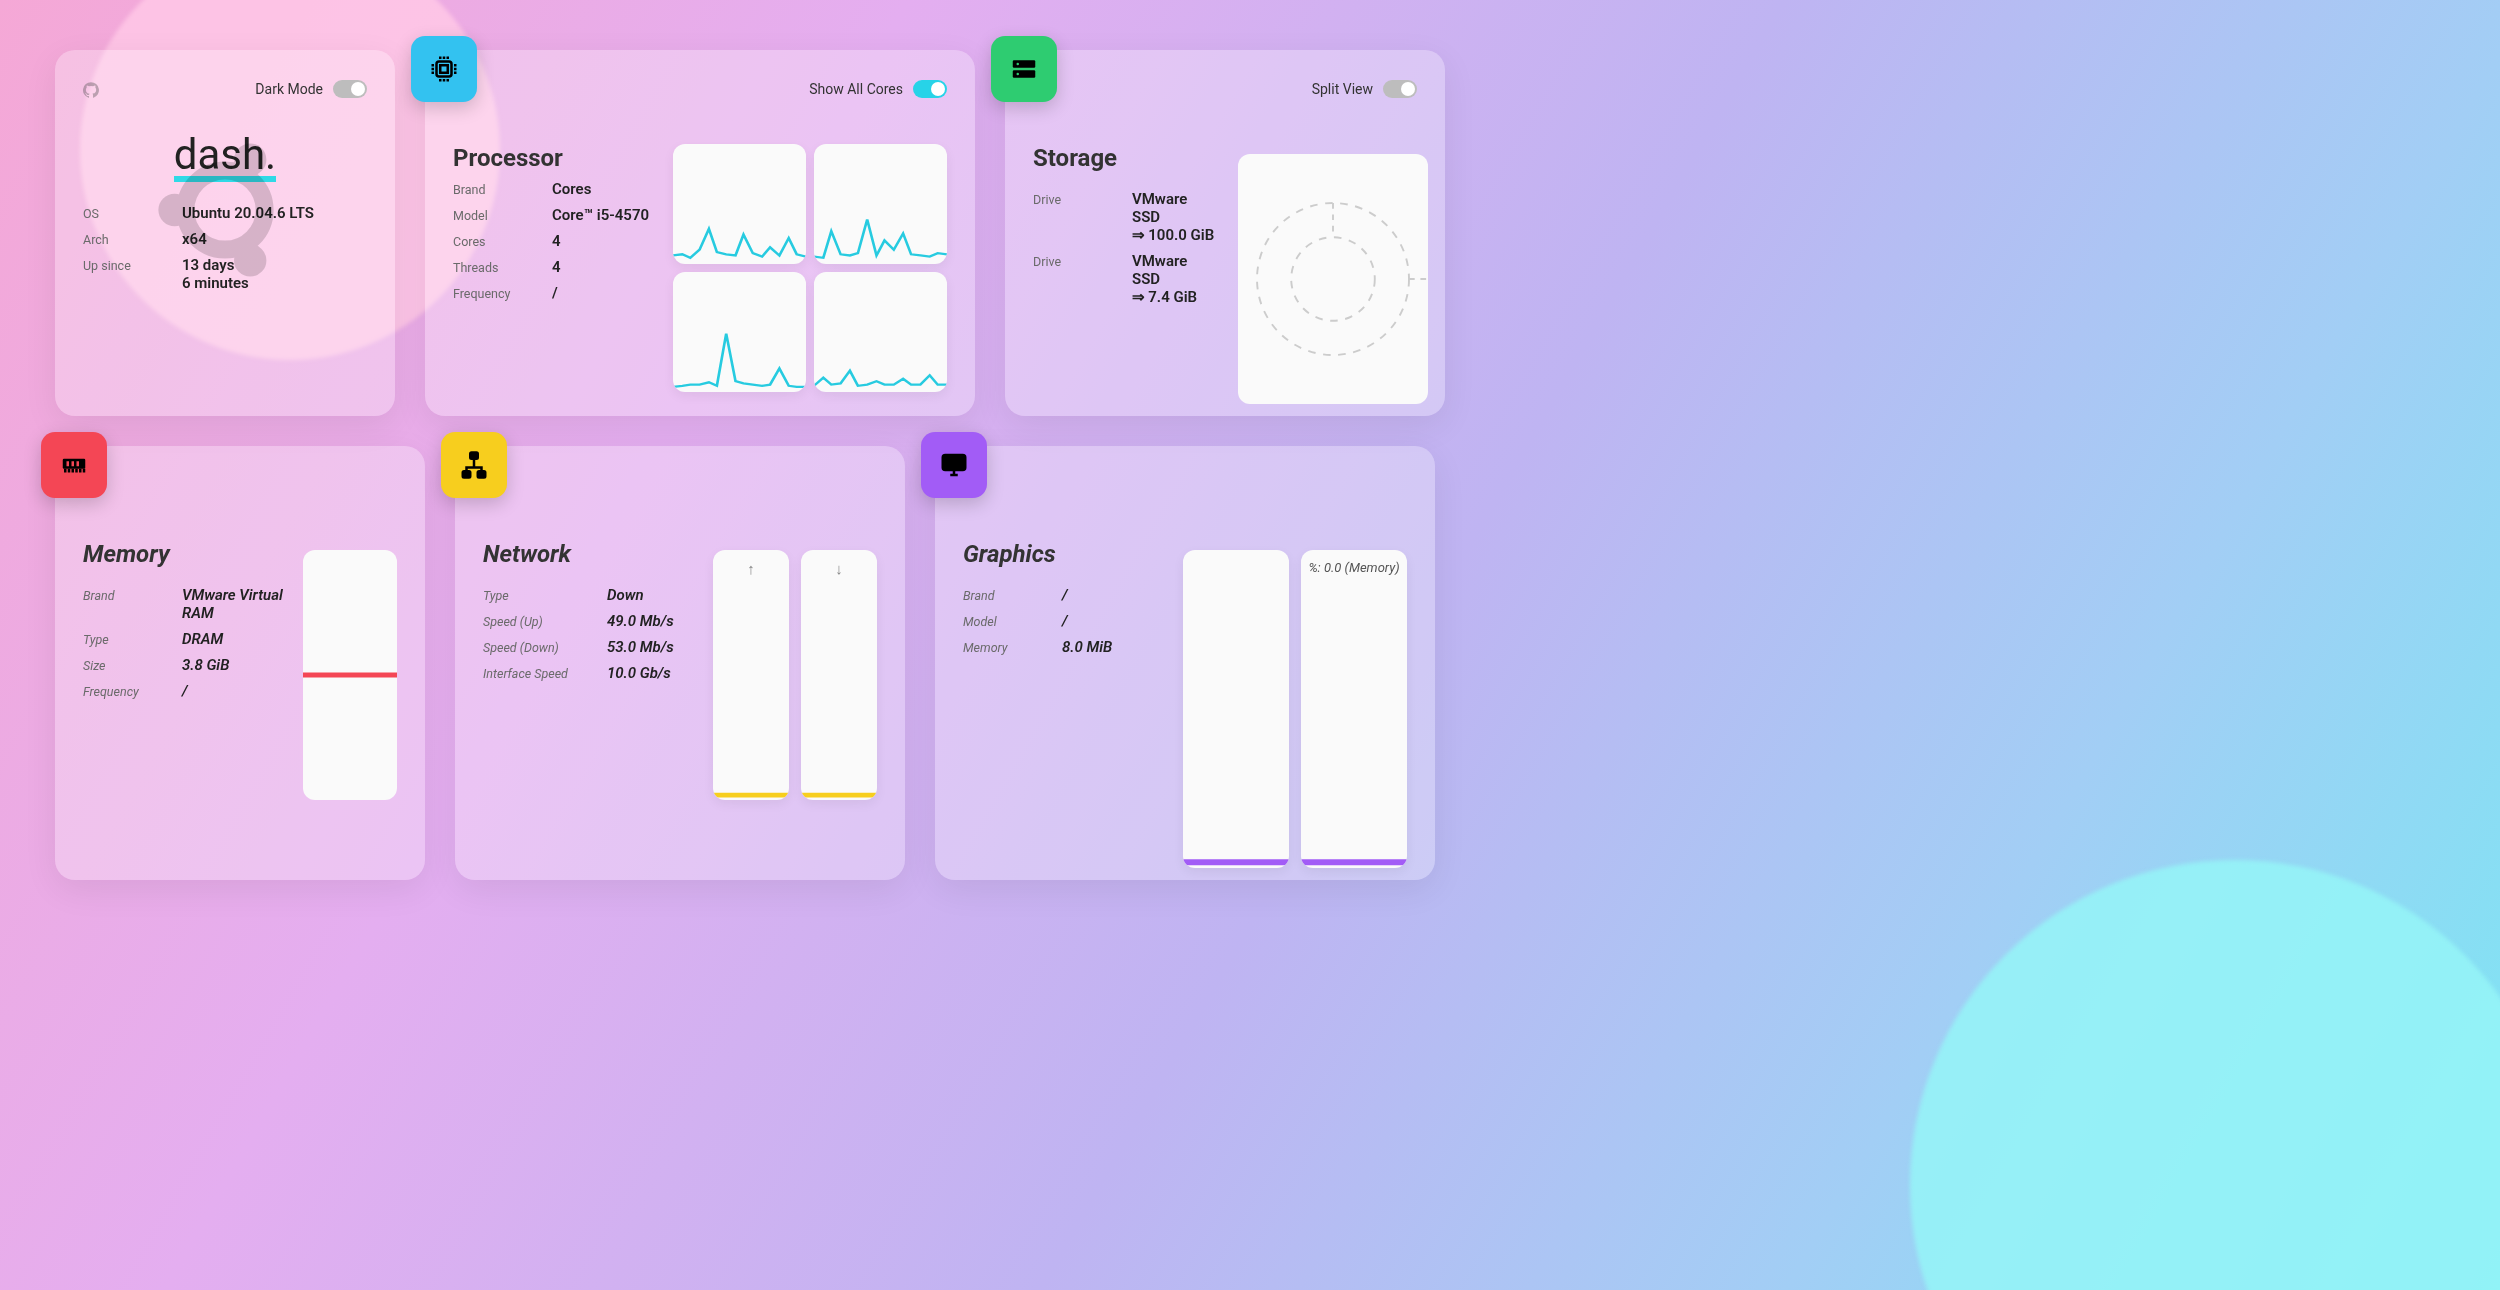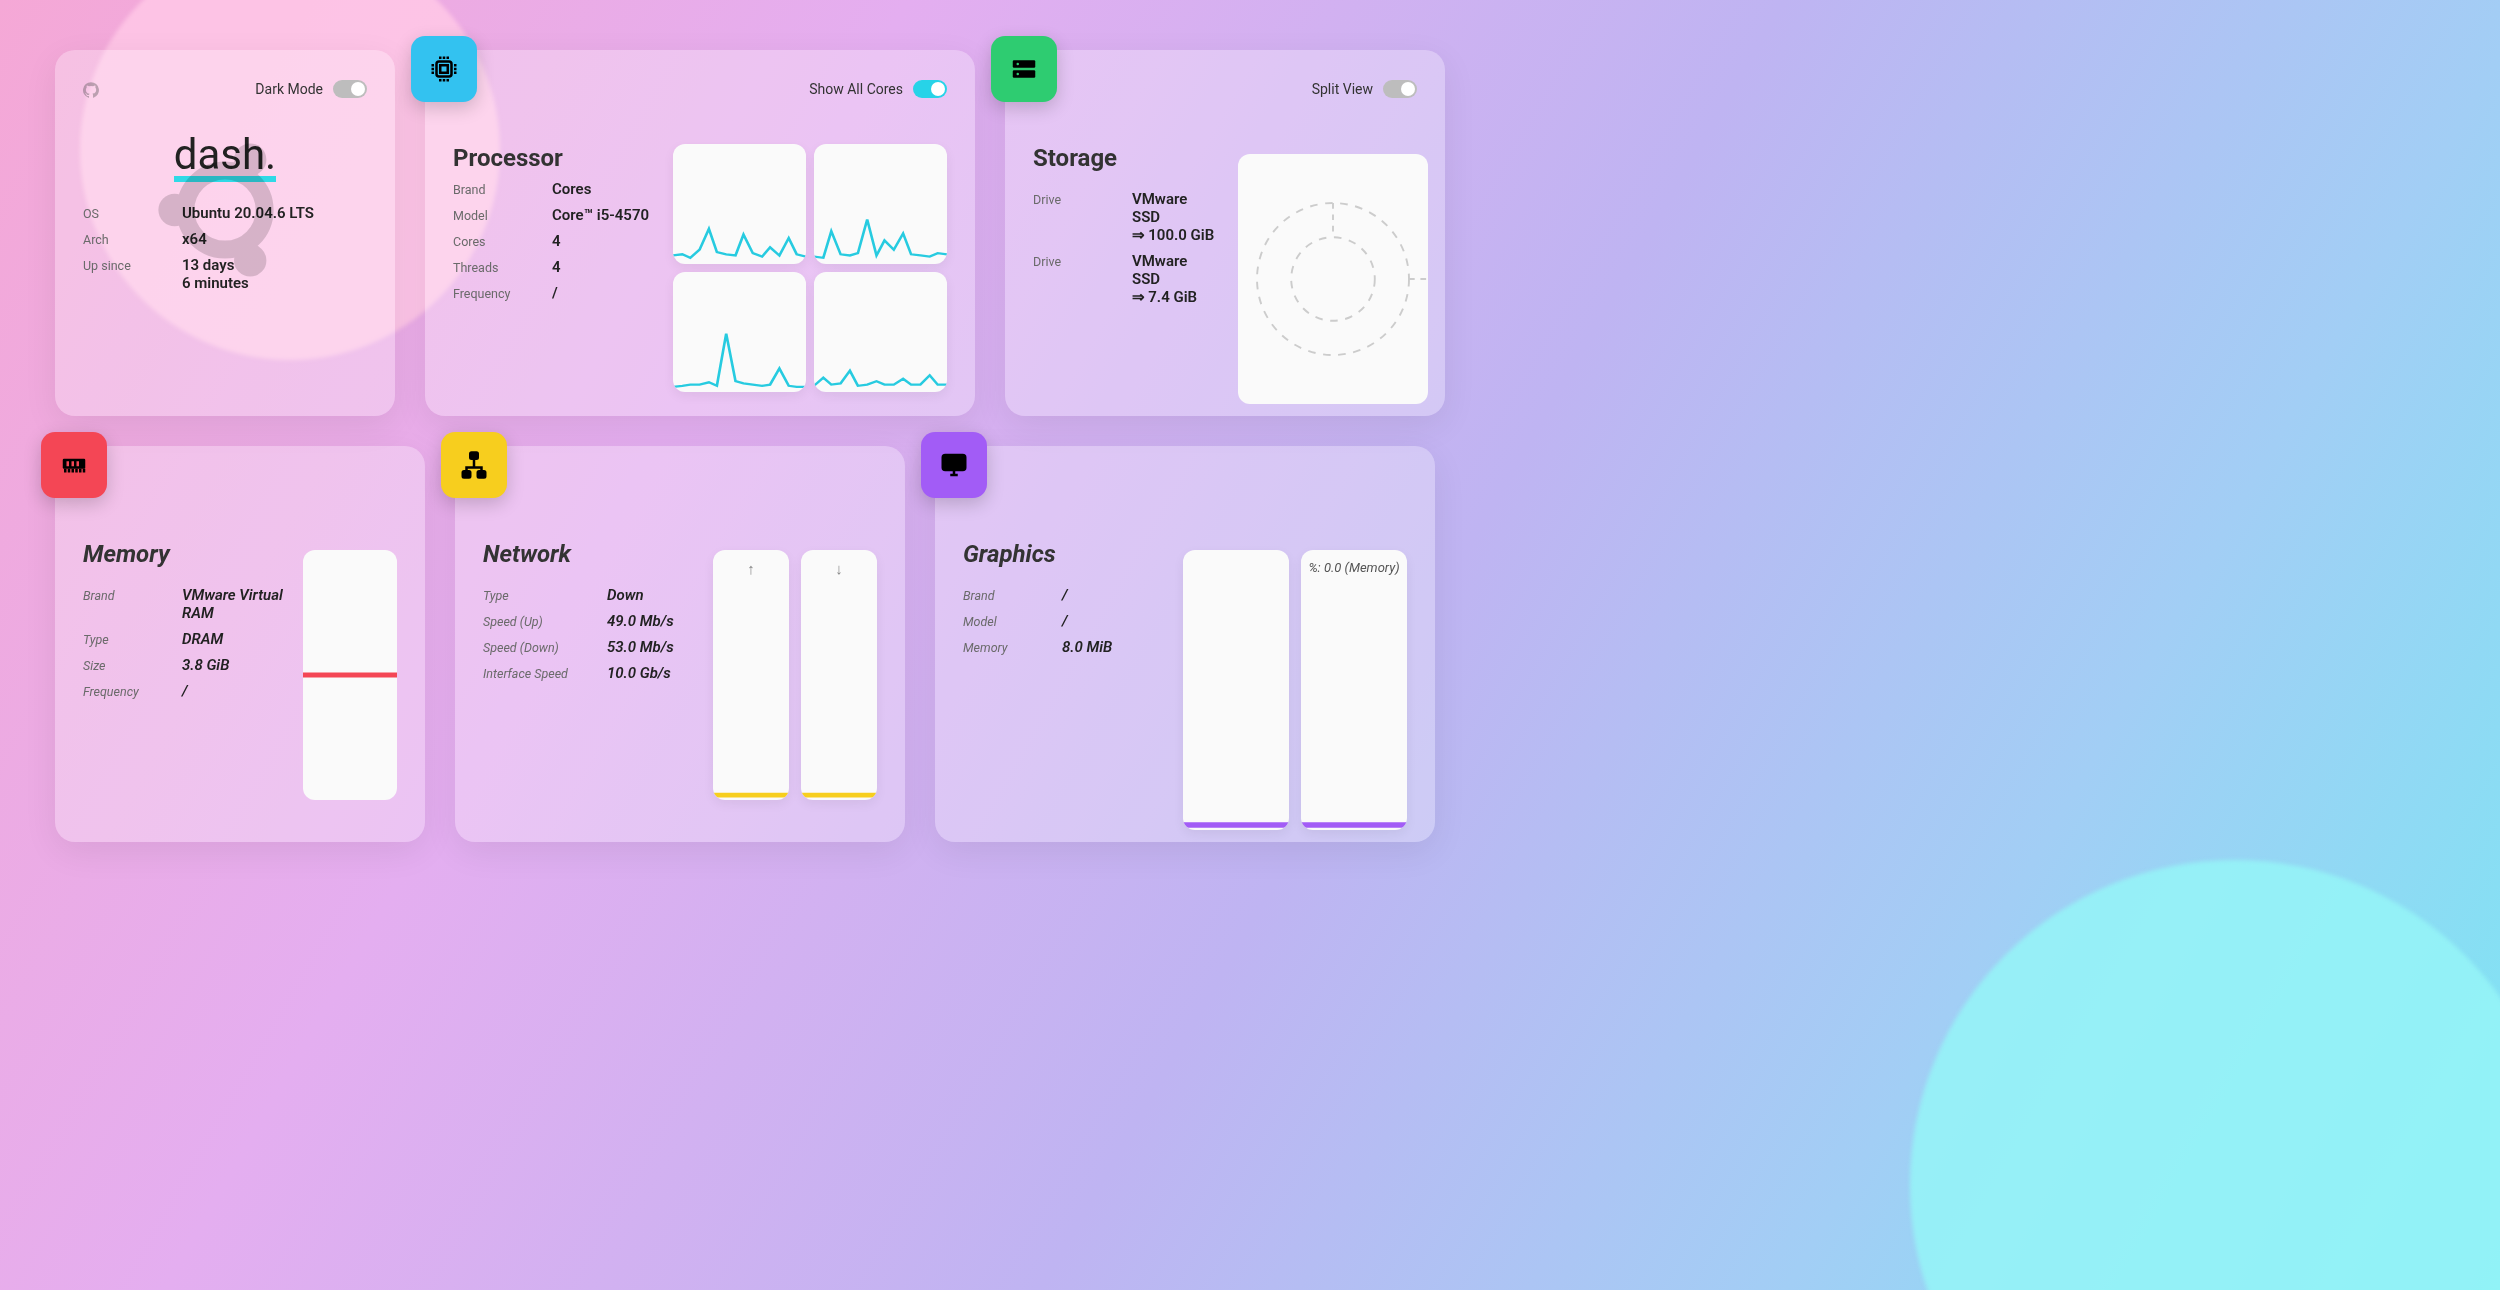--- a/index.html
+++ b/index.html
@@ -98,21 +98,21 @@
   
   .net-body { display:flex; gap:20px; }
   .net-left { flex:0 0 210px; }
   .net-right{ flex:1; display:flex; gap:12px; margin-top:-36px; }
   .net-right .pane { flex:1; height:250px; }
 
   
   .gfx-body  { display:flex; gap:20px; }
   .gfx-left  { flex:0 0 200px; }
   .gfx-right { flex:1; display:flex; gap:12px; margin-top:-36px; }
-  .gfx-right .pane { flex:1; height:280px; }
+  .gfx-right .pane { flex:1; height:318px; }
 
   .arrow { color:#888; font-size:15px; }
 
   .ubuntu-bg {
     position:absolute; width:180px; height:180px; top:70px; left:50%; transform:translateX(-50%);
     opacity:.15; pointer-events:none;
   }
 </style>
 </head>
 <body>

